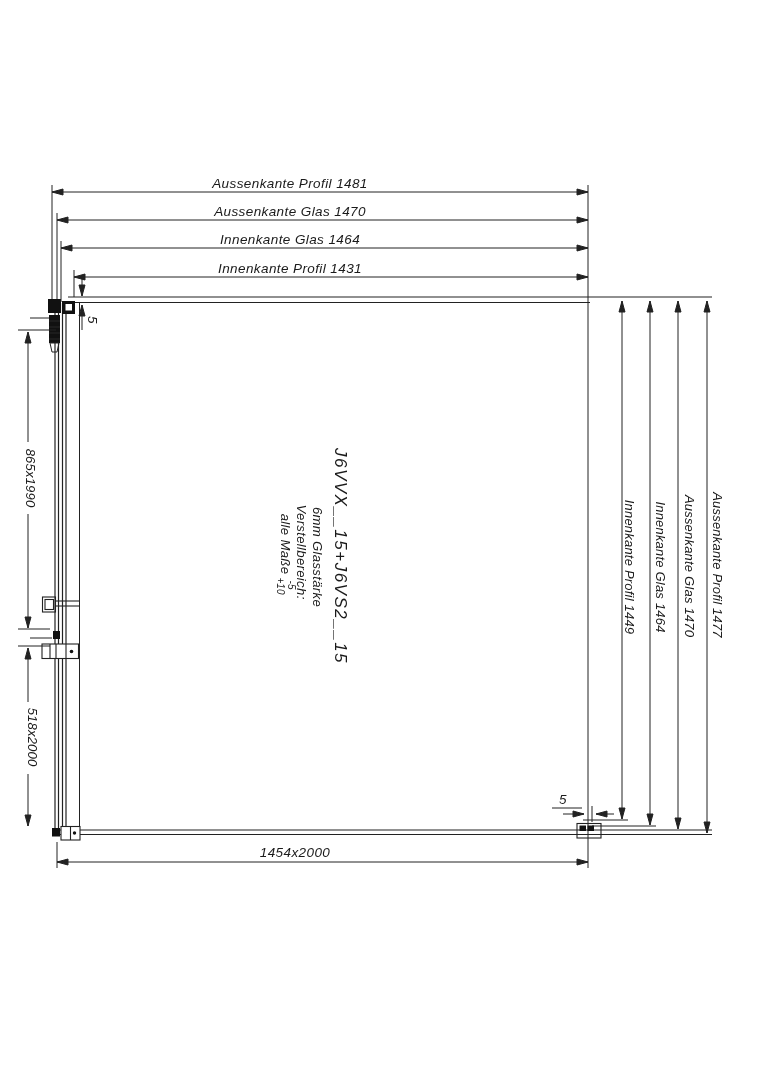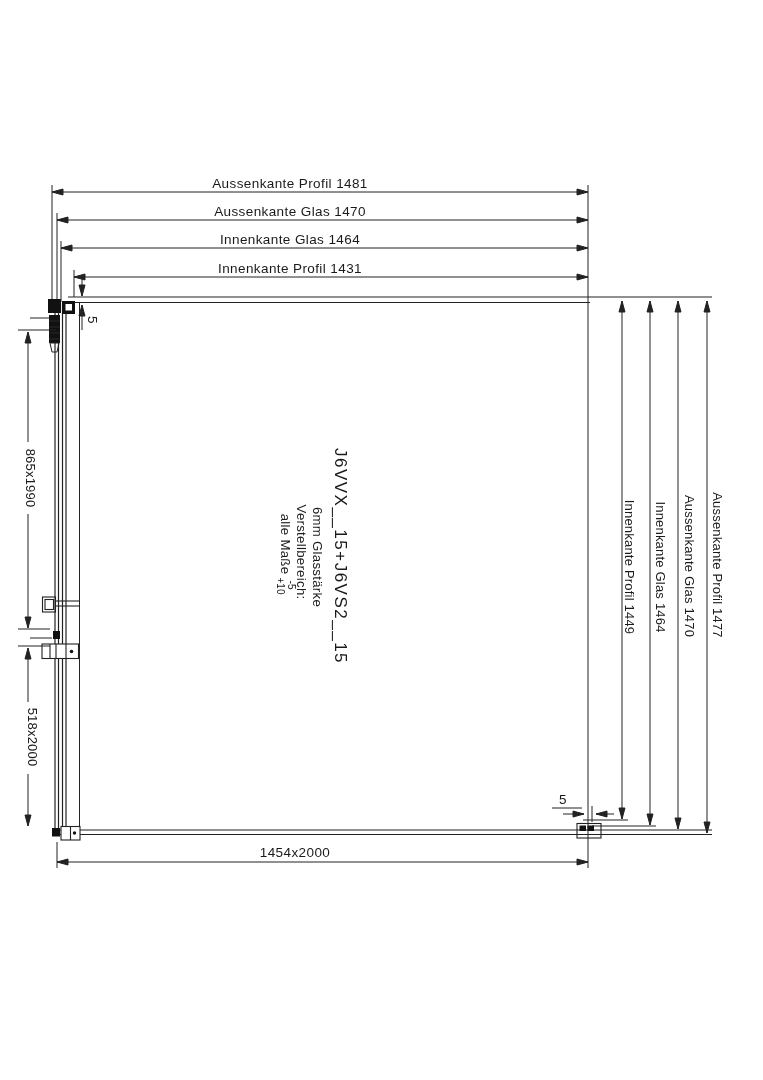--- a/index.html
+++ b/index.html
@@ -1,16 +1,16 @@
 <!DOCTYPE html>
 <html><head>
 <meta charset="utf-8">
 <style>
   html,body{margin:0;padding:0;background:#ffffff;}
-  .stage{position:relative;width:763px;height:1080px;background:#ffffff;overflow:hidden;}
+  .stage{position:relative;width:763px;height:1080px;background:#ffffff;overflow:hidden;font-style:italic;}
   svg text{font-family:"Liberation Sans", sans-serif;fill:#1a1a1a;}
   .dim-t{font-size:13.5px;letter-spacing:0.4px;}
   .dim-s{font-size:13px;letter-spacing:0.2px;}
   .model-t{font-size:17px;letter-spacing:1.5px;}
   .mid-t{font-size:13.2px;letter-spacing:0.3px;}
   .tol-t{font-size:10px;}
   line,path,rect.o{stroke:#222222;}
 </style>
 </head>
 <body>

